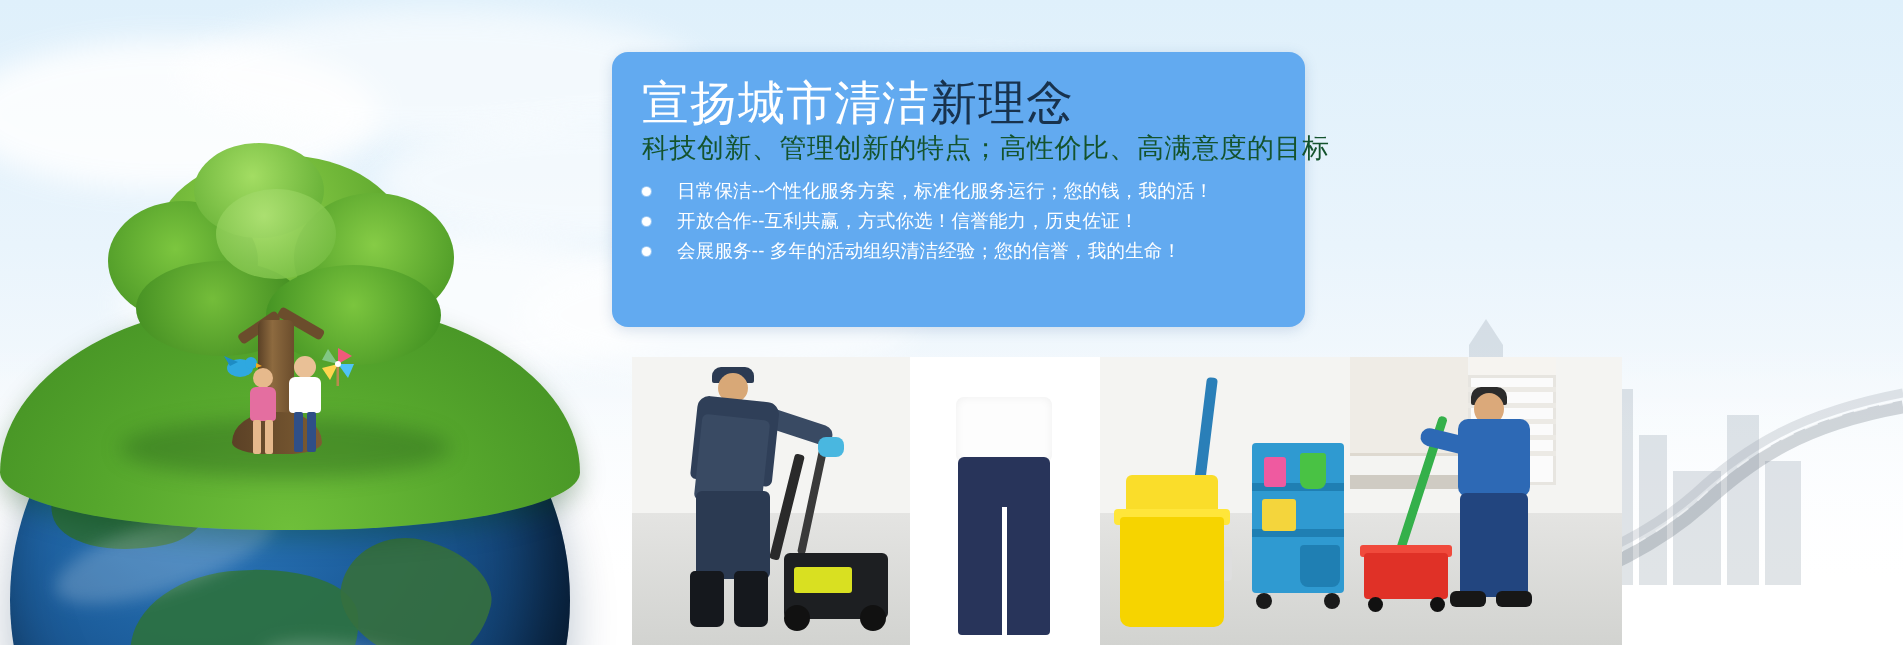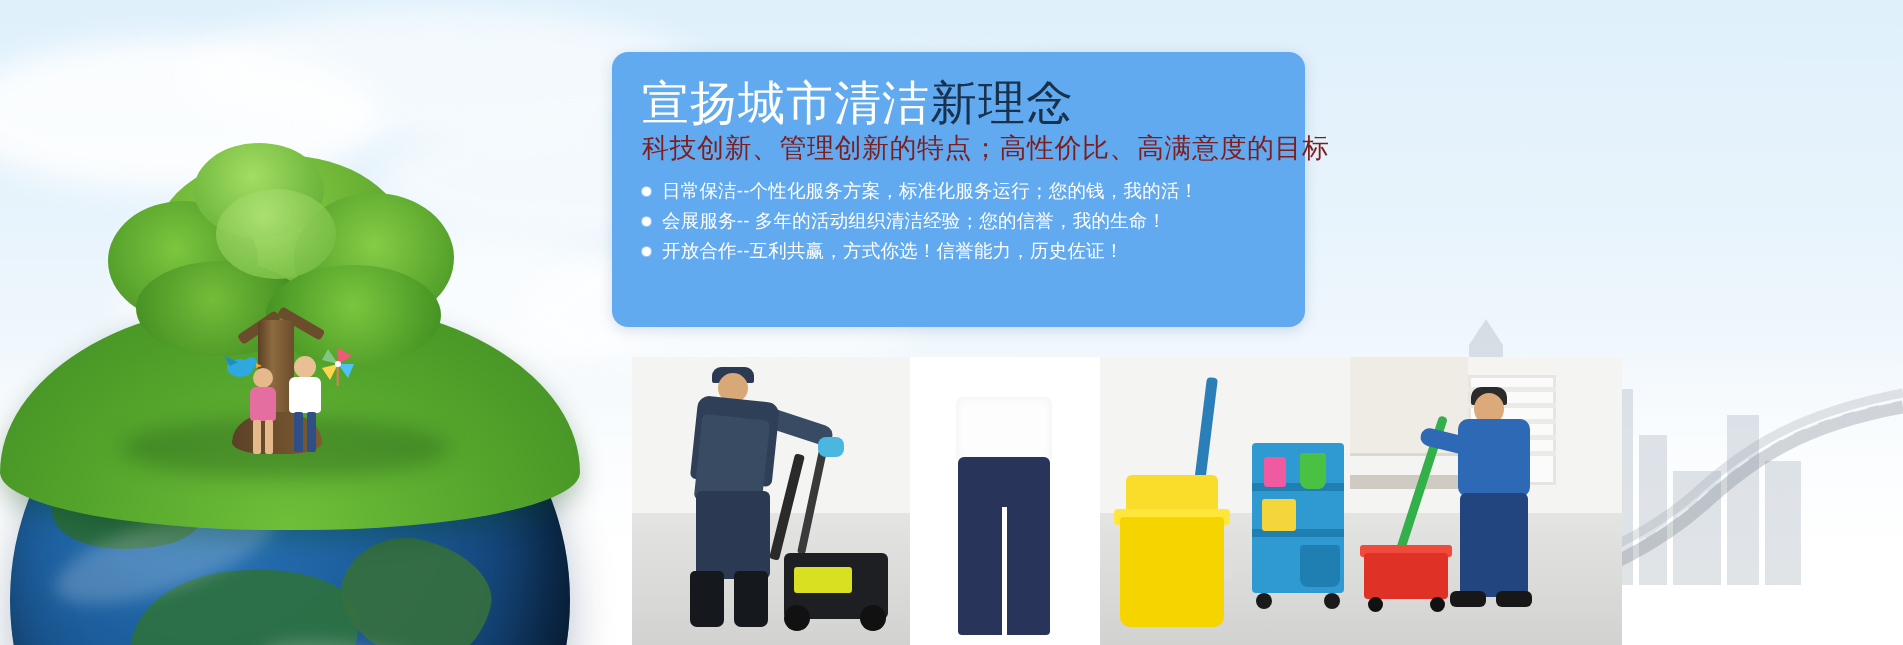--- a/index.html
+++ b/index.html
@@ -88,26 +88,26 @@
     box-shadow:0 3px 14px rgba(40,90,150,.18);
   }
   .card-inner{padding:26px 0 0 30px;}
   .headline{
     font-size:47px;line-height:1.06;font-weight:400;white-space:nowrap;letter-spacing:1px;
     margin:0 0 4px 0;
   }
   .headline .hl-white{color:#ffffff;}
   .headline .hl-dark{color:#18324d;}
   .subhead{
-    font-size:27px;line-height:1.2;color:#7f1d1d;white-space:nowrap;letter-spacing:.5px;
+    font-size:27px;line-height:1.2;color:#14532d;white-space:nowrap;letter-spacing:.5px;
     margin:4px 0 12px 0;font-weight:400;
   }
   .bullets{list-style:none;margin:0;padding:0;}
   .bullets li{
-    display:flex;align-items:center;gap:11px;
+    display:flex;align-items:center;gap:26px;
     color:#ffffff;font-size:18.5px;line-height:30px;white-space:nowrap;letter-spacing:.2px;
   }
   .dot{
     width:9px;height:9px;border-radius:50%;background:#ffffff;flex:0 0 auto;
     box-shadow:0 0 0 1px rgba(255,255,255,.35);
   }
 
   
   .photos{position:absolute;left:632px;top:357px;display:flex;}
   .photo{position:relative;height:288px;overflow:hidden;background:#f2f2f2;}
@@ -302,25 +302,25 @@
         <span class="hl-white">宣扬城市清洁</span><span class="hl-dark">新理念</span>
       </h1>
       <h2 class="subhead">科技创新、管理创新的特点；高性价比、高满意度的目标</h2>
       <ul class="bullets">
         <li>
           <span class="dot"></span>
           <span>日常保洁--个性化服务方案，标准化服务运行；您的钱，我的活！</span>
         </li>
         <li>
           <span class="dot"></span>
-          <span>会展服务-- 多年的活动组织清洁经验；您的信誉，我的生命！</span>
+          <span>开放合作--互利共赢，方式你选！信誉能力，历史佐证！</span>
         </li>
         <li>
           <span class="dot"></span>
-          <span>开放合作--互利共赢，方式你选！信誉能力，历史佐证！</span>
+          <span>会展服务-- 多年的活动组织清洁经验；您的信誉，我的生命！</span>
         </li>
       </ul>
     </div>
   </div>
 
   <div class="photos">
 
     <div class="photo p1">
       <div class="wallsoft"></div>
       <div class="floor"></div>

